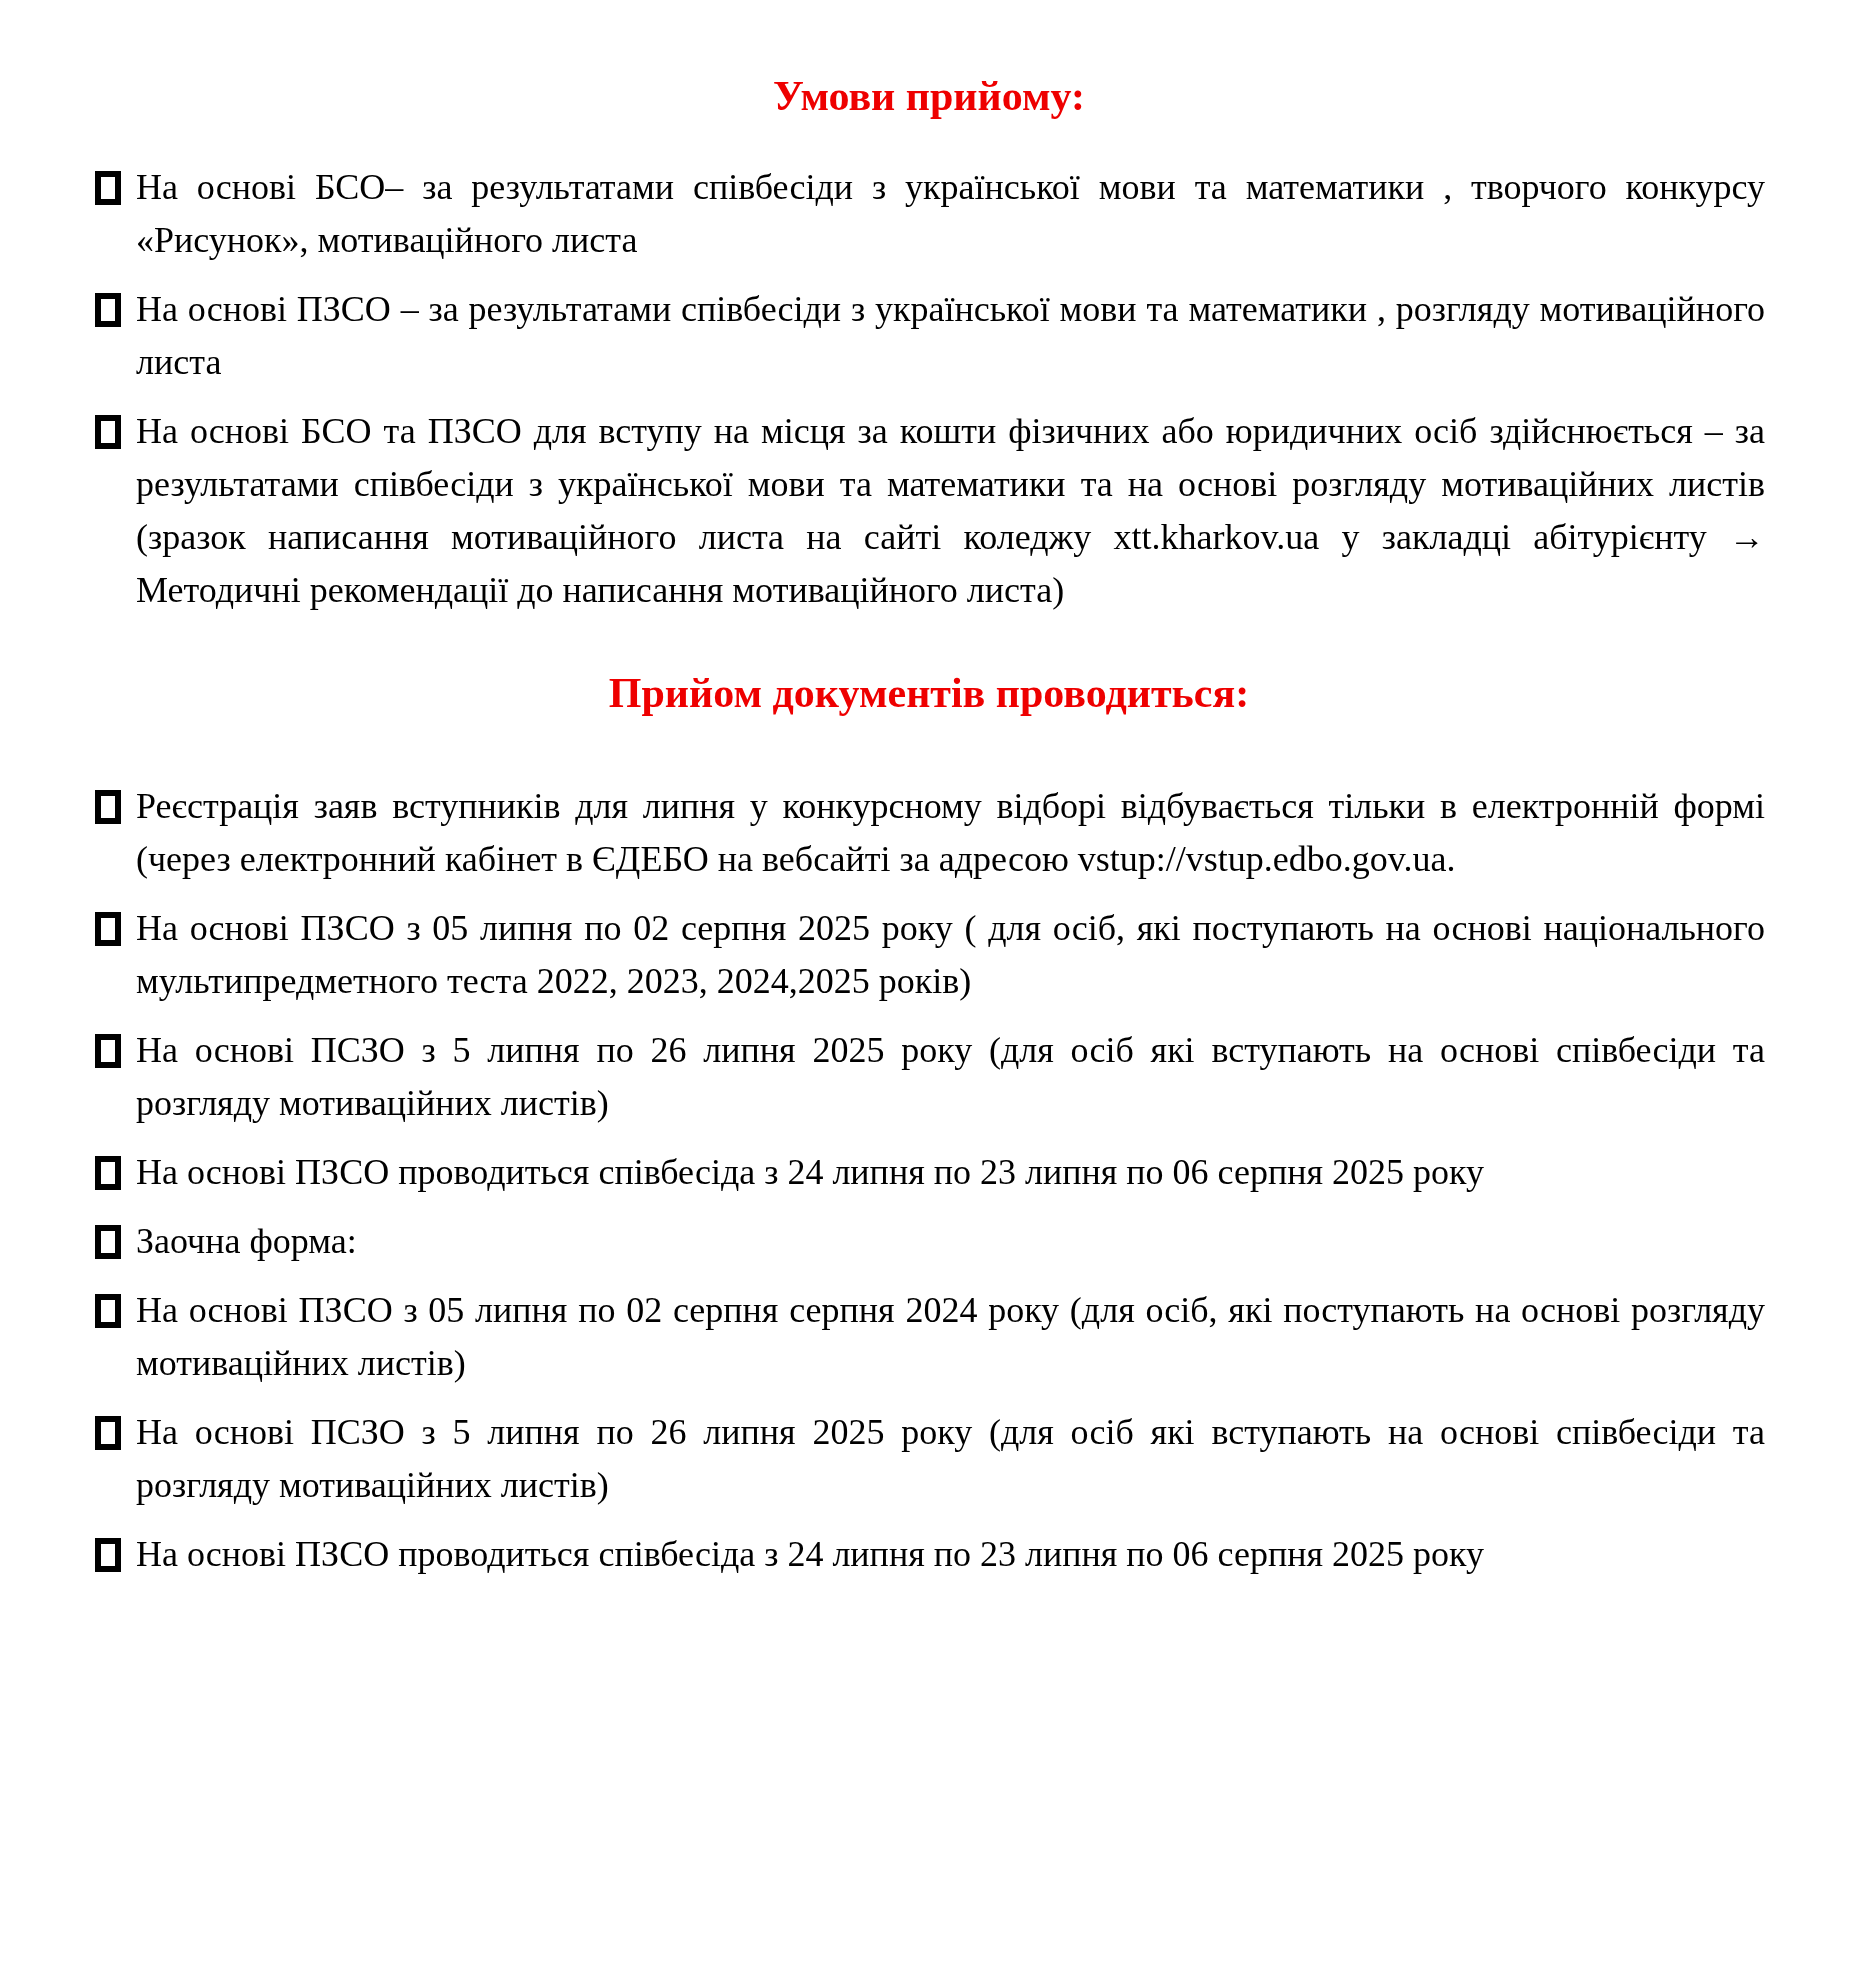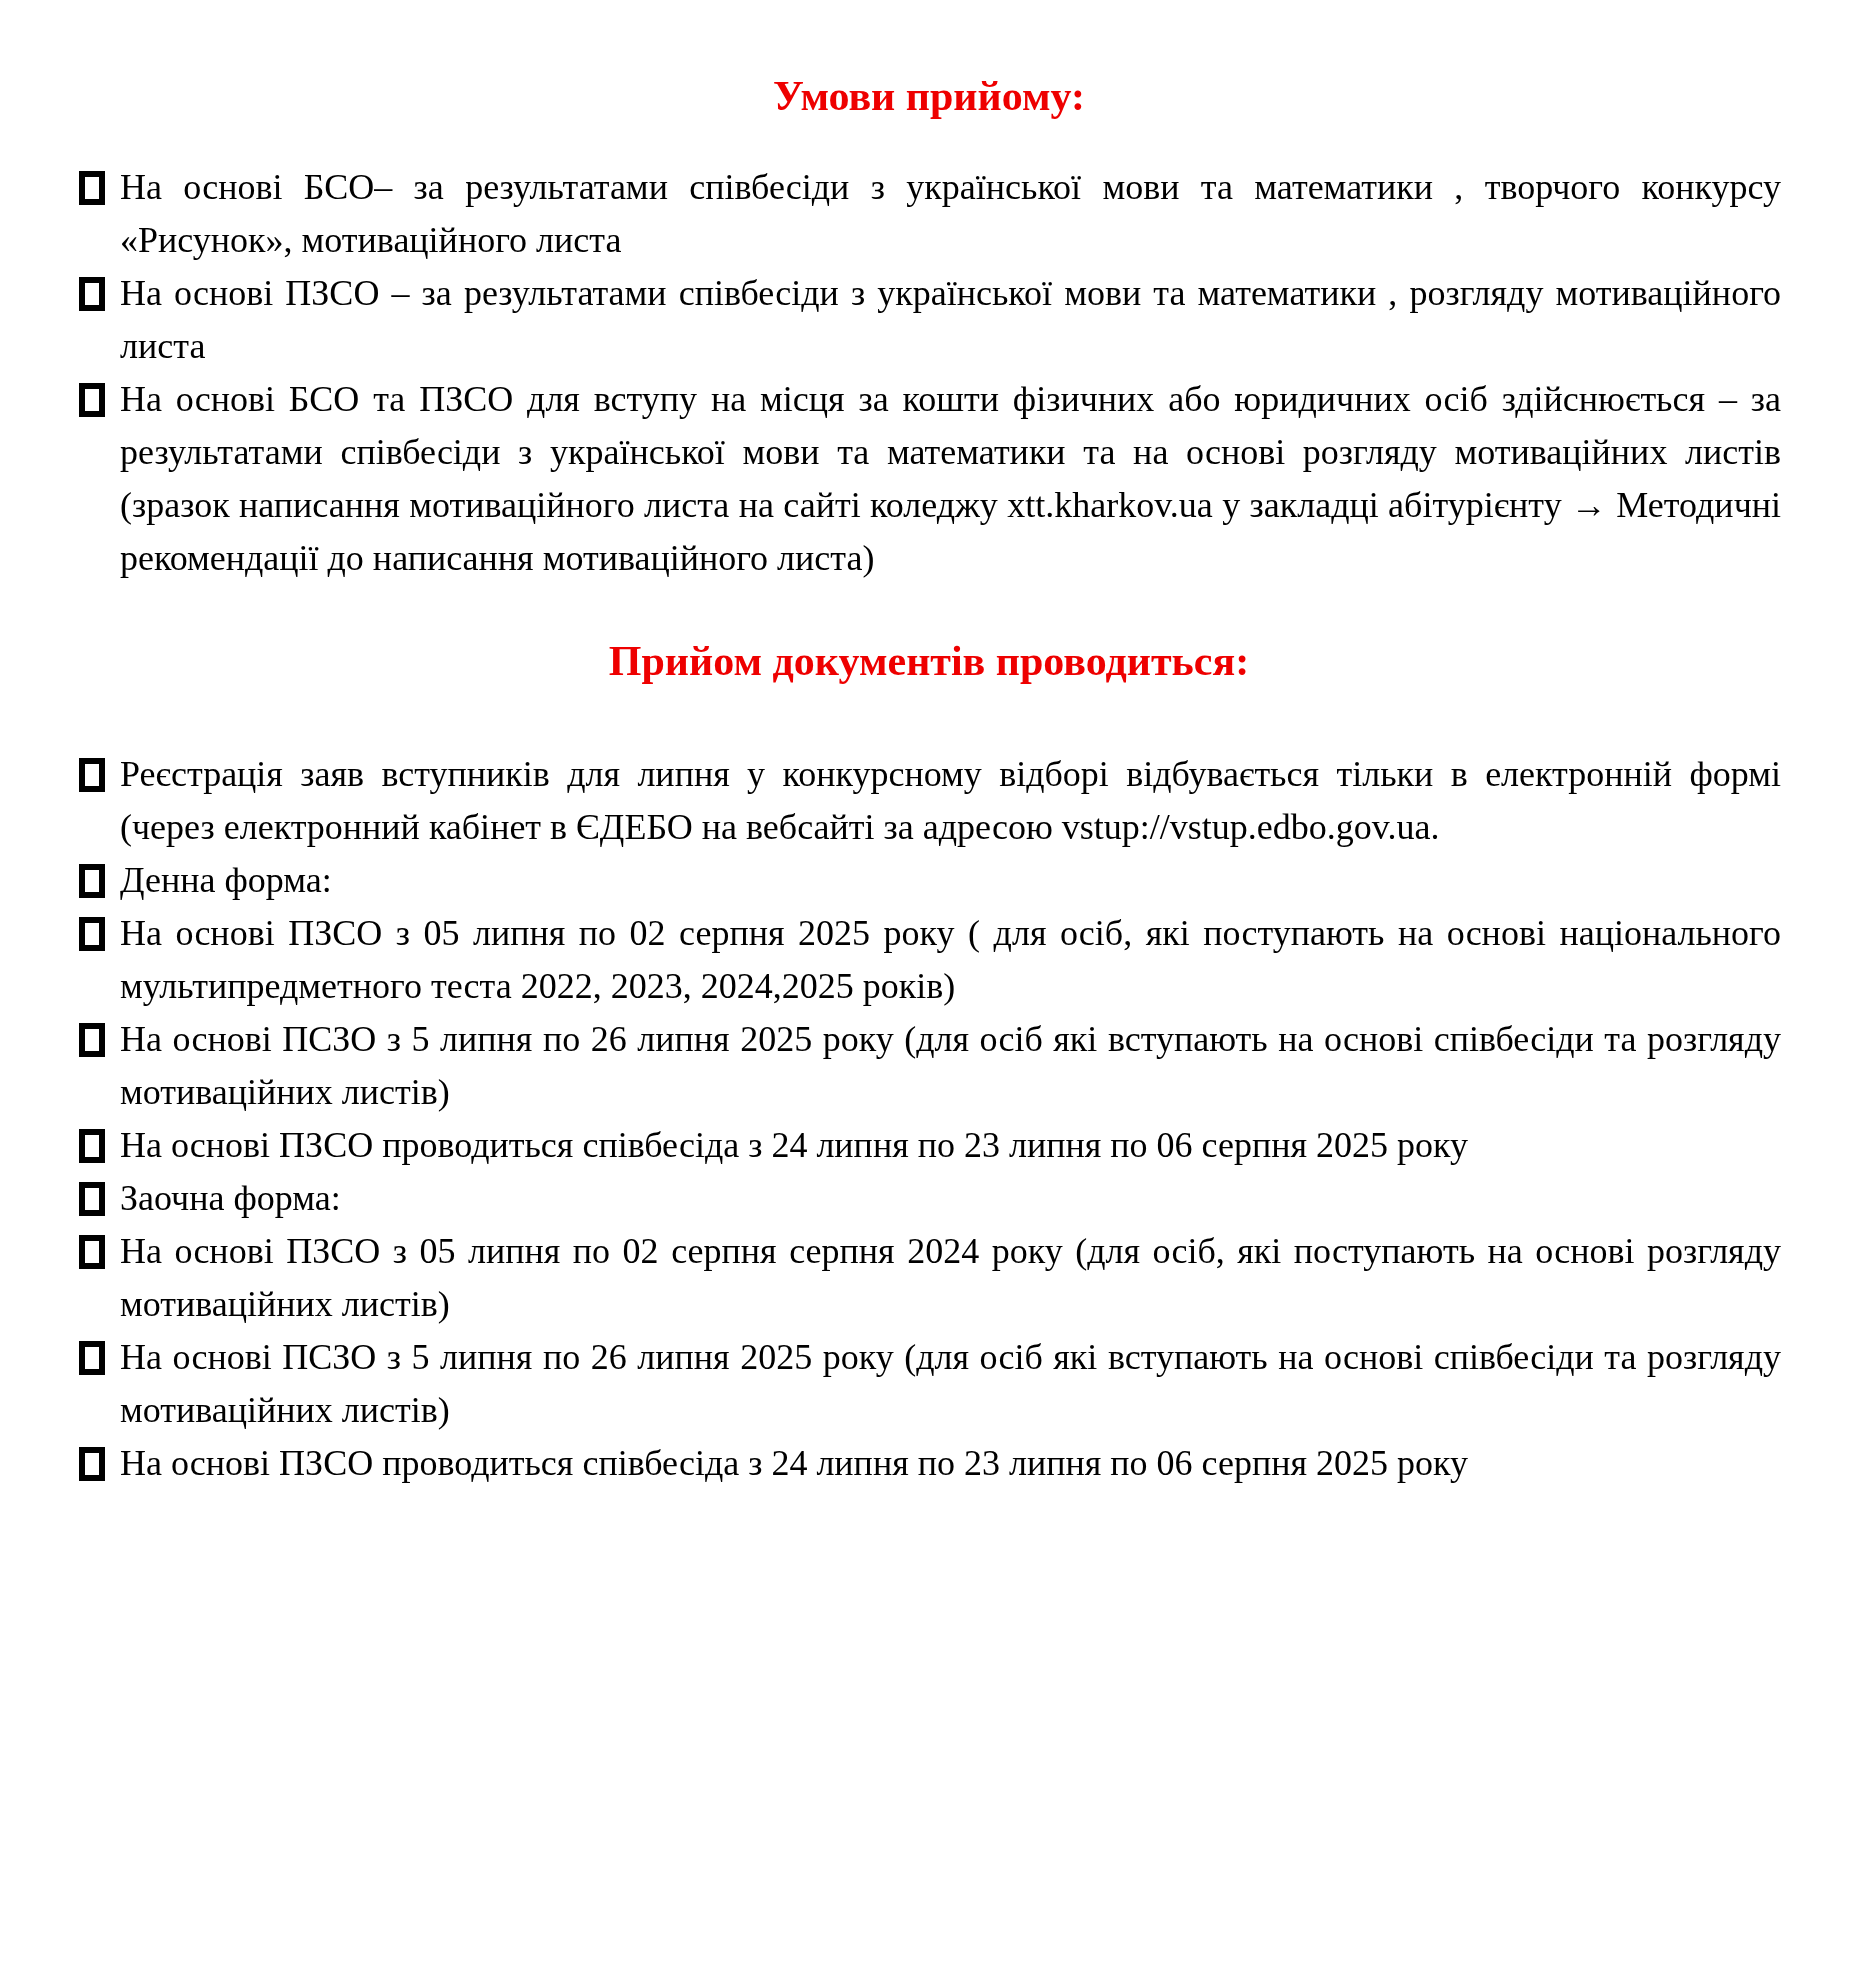--- a/index.html
+++ b/index.html
@@ -33,21 +33,21 @@
   ul.bullet-list {
     list-style: none;
     margin: 0;
     padding: 0;
   }
   ul.bullet-list li {
     position: relative;
     padding-left: 43px;
     text-align: justify;
     text-align-last: left;
-    margin: 0;
+    margin: 16px;
   }
   .chk {
     position: absolute;
     left: 1.5px;
     top: 10px;
     width: 26px;
     height: 34px;
     box-sizing: border-box;
     border: 6.2px solid #000000;
     background: #ffffff;
@@ -68,21 +68,20 @@
   <ul class="bullet-list">
       <li><span class="chk"></span><span><span>На основі БСО– за результатами співбесіди з української мови та математики , творчого конкурсу «Рисунок», мотиваційного листа</span></span></li>
       <li><span class="chk"></span><span><span>На основі ПЗСО – за результатами співбесіди з української мови та математики , розгляду мотиваційного листа</span></span></li>
       <li><span class="chk"></span><span><span>На основі БСО та ПЗСО для вступу на місця за кошти фізичних або юридичних осіб здійснюється – за результатами співбесіди з української мови та математики  та на основі розгляду мотиваційних листів (зразок написання мотиваційного листа на сайті коледжу </span><span class="u">xtt.kharkov.ua</span><span> у закладці абітурієнту → Методичні рекомендації до написання мотиваційного листа)</span></span></li>
     </ul>
 
   <div class="section-title second">Прийом документів проводиться:</div>
 
   <ul class="bullet-list">
       <li><span class="chk"></span><span><span>Реєстрація заяв вступників для липня у конкурсному відборі відбувається тільки в електронній формі (через електронний кабінет в ЄДЕБО на вебсайті за адресою </span><span class="u">vstup://vstup.edbo.gov.ua.</span></span></li>
-      <li><span class="chk"></span><span><span class="u">Денна форма:</span></span></li>
       <li><span class="chk"></span></li>
       <li><span class="chk"></span><span><span>На основі ПЗСО з 05 липня по 02 серпня 2025 року ( для осіб, які поступають на основі національного мультипредметного теста  2022, 2023, 2024,2025 років)</span></span></li>
       <li><span class="chk"></span><span><span>На основі ПСЗО з 5 липня по 26 липня 2025 року (для осіб які вступають на основі співбесіди та розгляду мотиваційних листів)</span></span></li>
       <li><span class="chk"></span><span><span>На основі ПЗСО проводиться співбесіда з 24 липня по 23 липня по 06 серпня 2025 року</span></span></li>
       <li><span class="chk"></span><span><span class="u">Заочна форма:</span></span></li>
       <li><span class="chk"></span><span><span>На основі ПЗСО з 05 липня по 02 серпня  серпня 2024 року (для осіб, які поступають  на основі розгляду мотиваційних листів)</span></span></li>
       <li><span class="chk"></span><span><span>На основі ПСЗО з 5 липня по 26 липня 2025 року (для осіб які вступають на основі співбесіди та розгляду мотиваційних листів)</span></span></li>
       <li><span class="chk"></span><span><span>На основі ПЗСО проводиться співбесіда з 24 липня по 23 липня по 06 серпня 2025 року</span></span></li>
     </ul>
 

